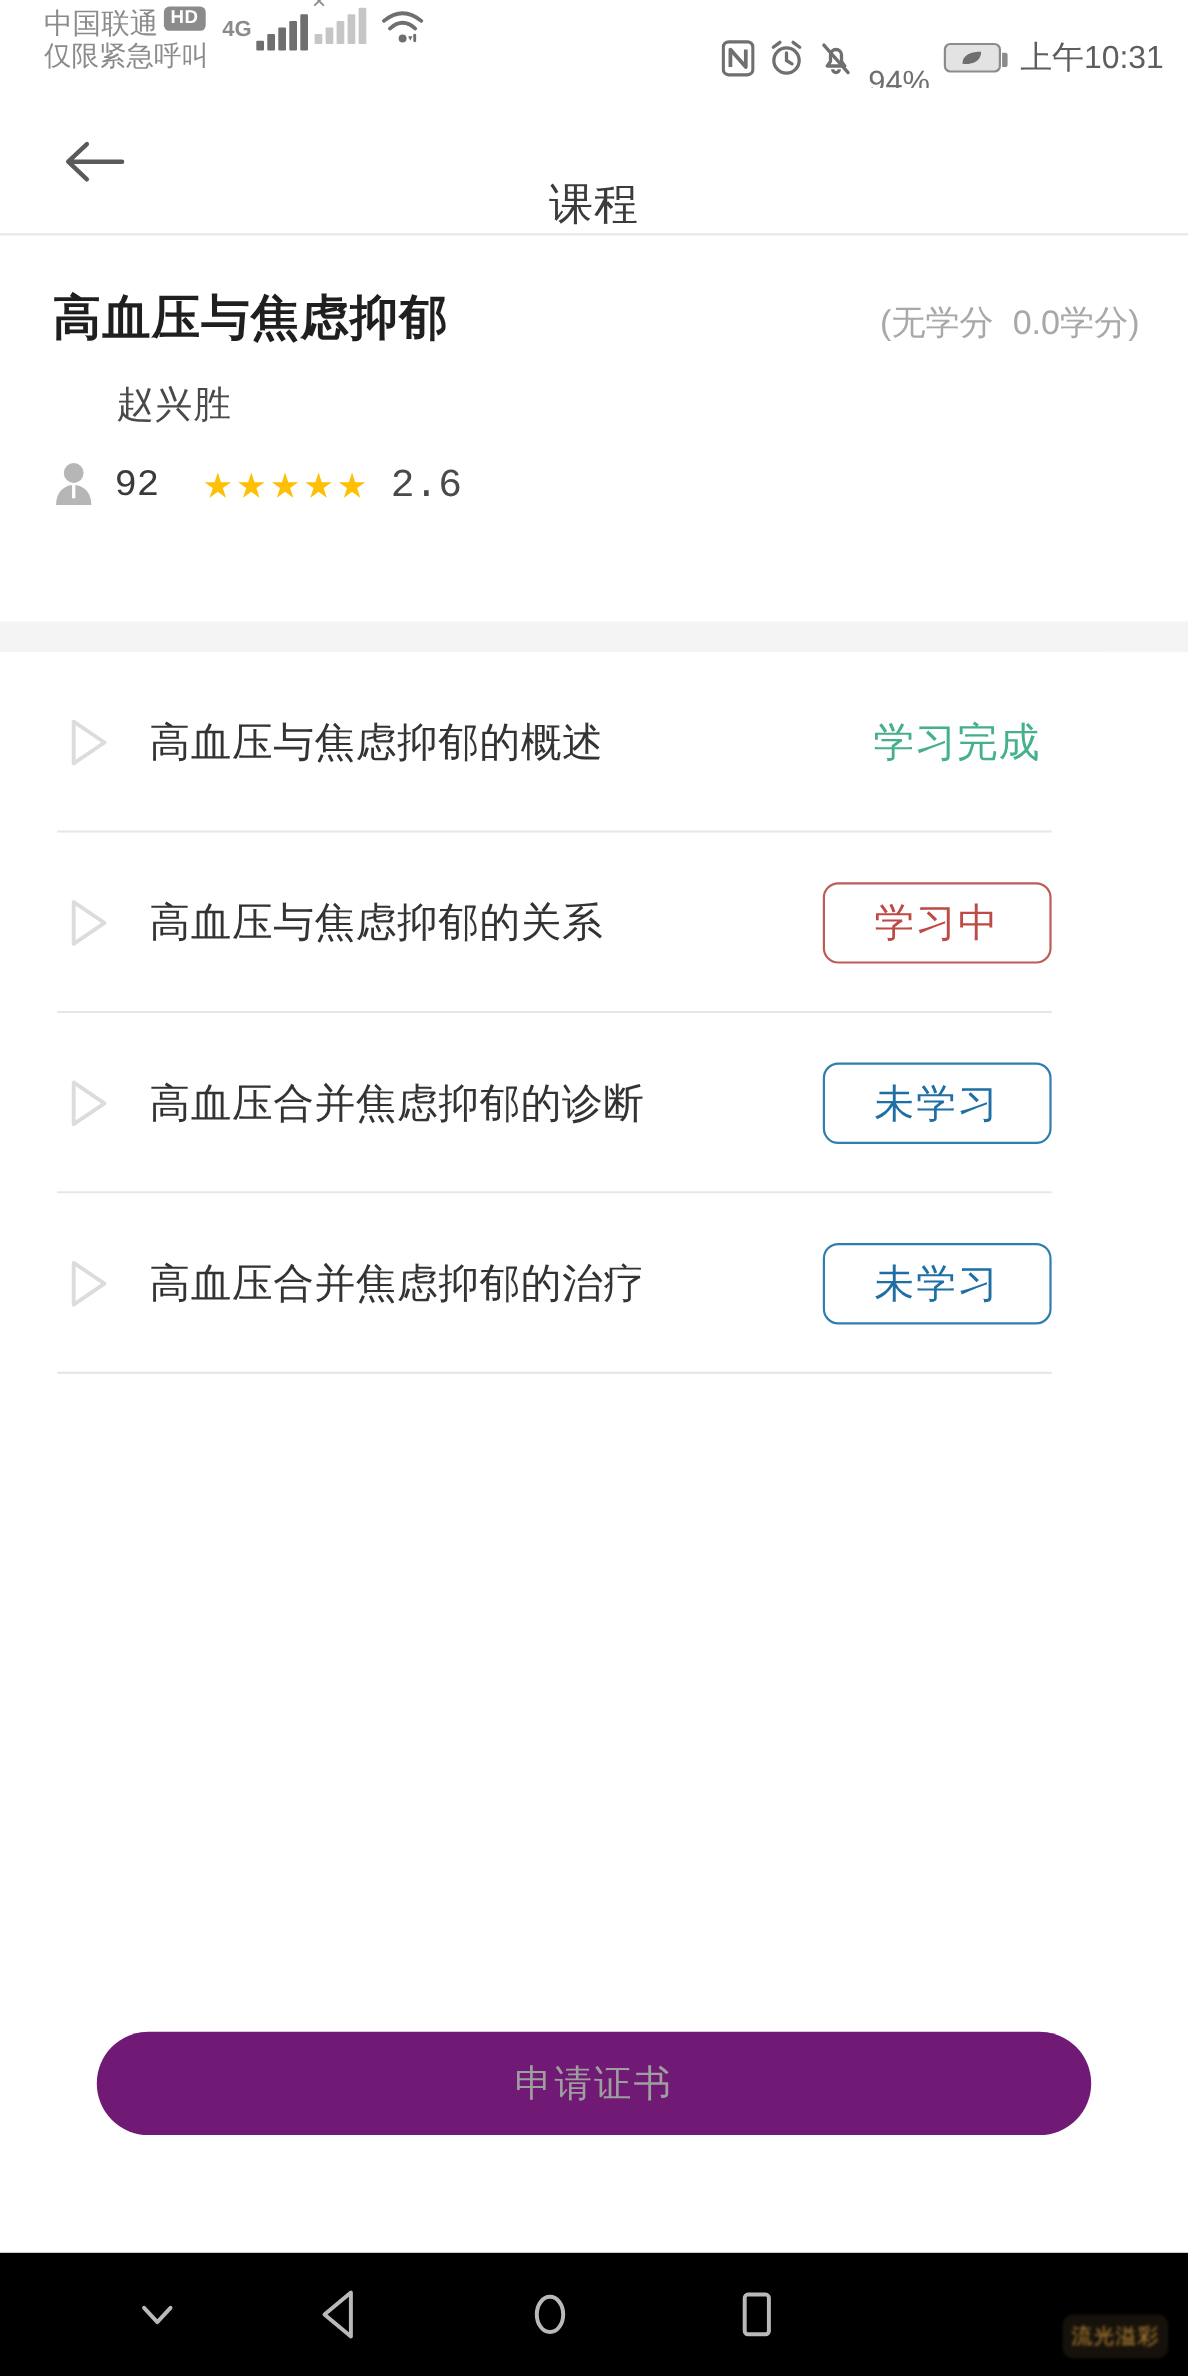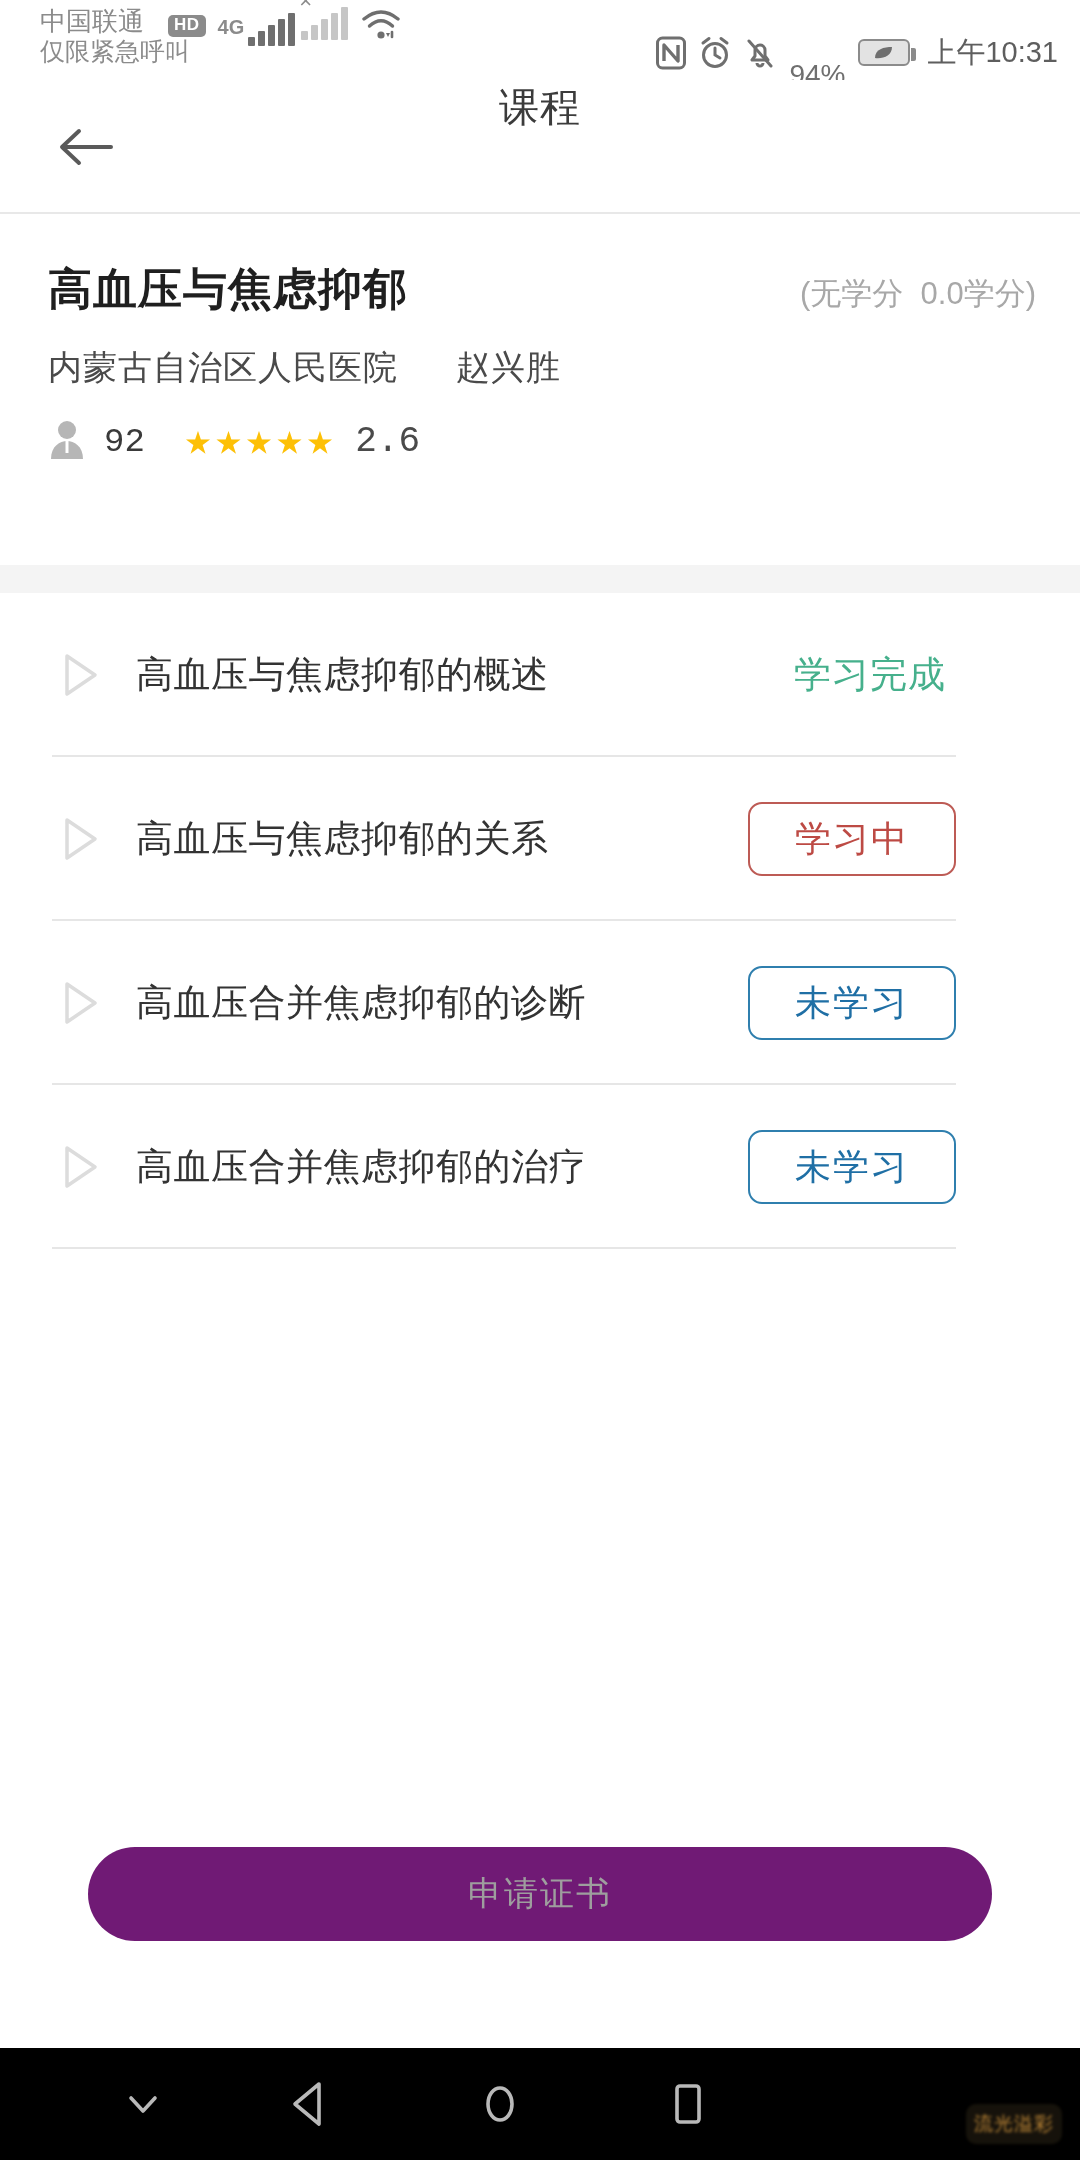--- a/index.html
+++ b/index.html
@@ -12,21 +12,21 @@
   #screen { position:relative; width:1080px; height:2160px; background:#fff; }
 
   
   .statusbar{
     position:absolute; left:0; top:0; width:1080px; height:80px;
     display:flex; align-items:flex-start; justify-content:space-between;
     padding:6px 22px 0 40px;
   }
   .sb-left{ display:flex; align-items:flex-start; }
   .carrier-block{ display:flex; flex-direction:column; line-height:1.18; }
-  .carrier-row1{ display:flex; align-items:flex-end; gap:24px; }
+  .carrier-row1{ display:flex; align-items:flex-start; gap:5px; }
   .carrier-txt{ font-size:26px; color:#8b8b8b; letter-spacing:0px; }
   .carrier-txt2{ font-size:25px; color:#8b8b8b; }
   .hd-badge{
     font-size:17px; font-weight:bold; color:#ffffff; background:#8b8b8b;
     border-radius:5px; padding:1px 6px 2px 6px; line-height:1.1;
     letter-spacing:0.5px;
   }
   .sig-group{ display:flex; align-items:flex-end; gap:4px; margin-left:12px; padding-top:6px;}
   .sig-label{ font-size:20px; color:#8b8b8b; font-weight:bold; align-self:flex-start; margin-top:4px;}
   .bars{ display:flex; align-items:flex-end; gap:3px; height:34px; }
@@ -51,21 +51,21 @@
   }
   .batt:after{
     content:""; position:absolute; right:-8px; top:7px; width:5px; height:13px;
     background:#8b8b8b; border-radius:0 2px 2px 0;
   }
   .clock{ font-size:29px; color:#5e5e5e; margin-left:4px; letter-spacing:0px; }
 
   
   .appbar{
     position:absolute; left:0; top:80px; width:1080px; height:133px;
-    display:flex; align-items:flex-start; justify-content:center; background:#fff;
+    display:flex; align-items:flex-end; justify-content:center; background:#fff;
   }
   .back-btn{
     position:absolute; left:46px; top:50%; transform:translateY(-50%);
     width:80px; height:80px; display:flex; align-items:center; justify-content:center;
     cursor:pointer;
   }
   .appbar-title{ font-size:40px; color:#3b3b3b; letter-spacing:1px; }
   .appbar-divider{
     position:absolute; left:0; top:212px; width:1080px; height:2px; background:#e8e8e8;
   }
@@ -231,21 +231,20 @@
     <div class="appbar-title">课程</div>
   </div>
   <div class="appbar-divider"></div>
 
   <div class="course-head">
     <div class="title-row">
       <span class="course-title">高血压与焦虑抑郁</span>
       <span class="credit">(无学分  0.0学分)</span>
     </div>
     <div class="org-row">
-      <span class="org">内蒙古自治区人民医院</span>
       <span class="lecturer">赵兴胜</span>
     </div>
     <div class="stat-row">
       <span class="person-ic">
         <svg width="38" height="40" viewBox="0 0 38 40">
           <circle cx="19" cy="11" r="9" fill="#b6b6b6"></circle>
           <path d="M3 40 C3 27 12 22 19 22 C26 22 35 27 35 40 Z" fill="#b6b6b6"></path>
           <path d="M19 22 L19 34" stroke="#ffffff" stroke-width="3"></path>
         </svg>
       </span>

